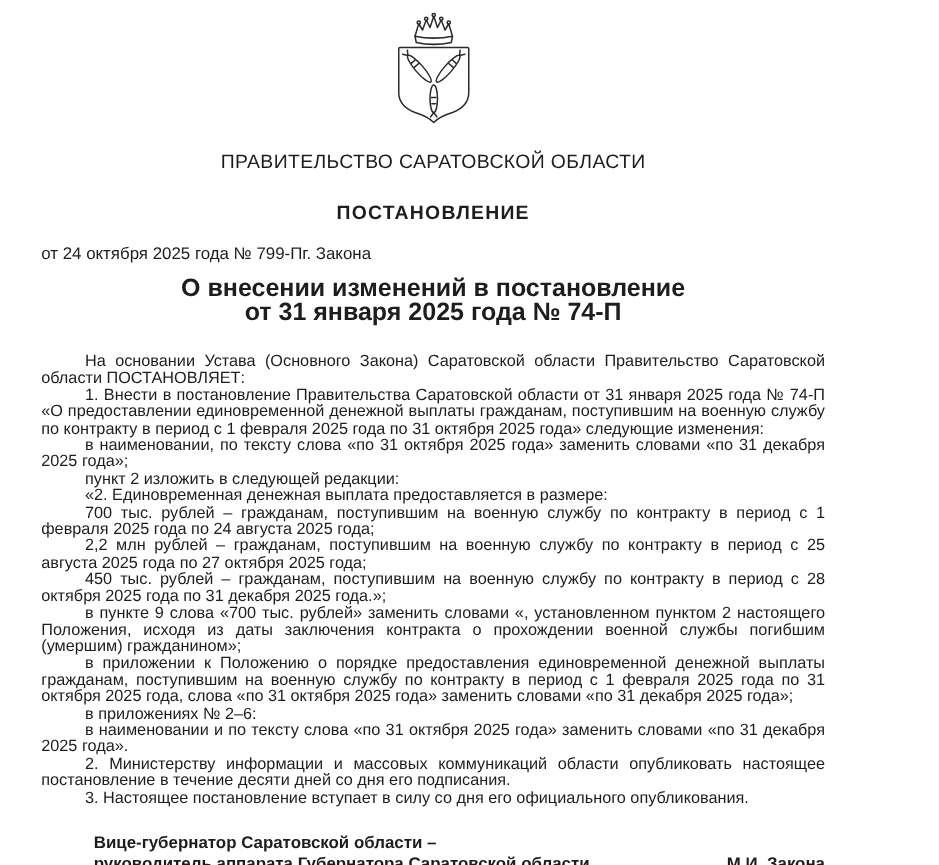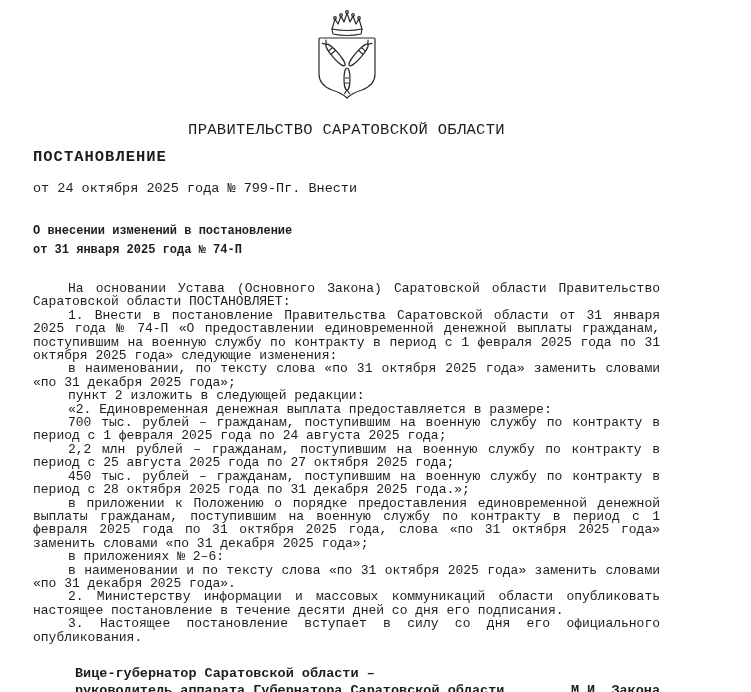--- a/index.html
+++ b/index.html
@@ -3,51 +3,53 @@
 <meta charset="utf-8">
 <style>
   html, body { margin: 0; padding: 0; background: #ffffff; }
   .page {
     position: relative;
     width: 698px;
     height: 692px;
     box-sizing: border-box;
     padding: 8px 38px 0 33px;
     background: #ffffff;
-    font-family: Liberation Mono, monospace;
+    font-family: Liberation Sans, sans-serif;
     color: #1d1d1d;
     overflow: hidden;
   }
   .emblem { text-align: center; }
   .emblem svg { display: inline-block; }
   .org {
     text-align: center;
     font-size: 15.5px;
     margin-top: 16px;
     letter-spacing: 0.3px;
     white-space: nowrap;
   }
   .doctype {
+    text-align: center;
     font-size: 15.5px;
     font-weight: bold;
-    margin-top: 9px;
+    margin-top: 23px;
     letter-spacing: 1px;
     white-space: nowrap;
   }
   .meta-row {
     display: flex;
     justify-content: flex-start;
     font-size: 13.5px;
     margin-top: 15px;
   }
   .title {
     font-weight: bold;
-    font-size: 12px;
+    font-size: 20px;
     line-height: 18.5px;
-    margin-top: 26px;
+    margin-top: 12px;
+    text-align: center;
   }
   .doc-body {
     margin-top: 23px;
     font-size: 13px;
     line-height: 13.4px;
     text-align: justify;
   }
   .doc-body p { margin: 0; text-indent: 35px; }
   .signature {
     margin-top: 21px;
@@ -95,37 +97,38 @@
         <path d="M43,82 L40.5,85.5 M43,82 L45.5,85.5 M41.5,75 L44.5,75 M41.2,70 L44.8,70"></path>
       </g>
     </svg>
   </div>
 
   <div class="org">ПРАВИТЕЛЬСТВО САРАТОВСКОЙ ОБЛАСТИ</div>
   <div class="doctype">ПОСТАНОВЛЕНИЕ</div>
 
   <div class="meta-row">
     <span>от 24 октября 2025 года № 799-П</span>
-    <span>г. Внести</span>
+    <span>г. Закона</span>
   </div>
 
   <div class="title">
     <div>О внесении изменений в постановление</div>
     <div>от 31 января 2025 года № 74-П</div>
   </div>
 
   <div class="doc-body">
     <p>На основании Устава (Основного Закона) Саратовской области Правительство Саратовской области ПОСТАНОВЛЯЕТ:</p>
     <p>1. Внести в постановление Правительства Саратовской области от 31 января 2025 года № 74-П «О предоставлении единовременной денежной выплаты гражданам, поступившим на военную службу по контракту в период с 1 февраля 2025 года по 31 октября 2025 года» следующие изменения:</p>
     <p>в наименовании, по тексту слова «по 31 октября 2025 года» заменить словами «по 31 декабря 2025 года»;</p>
     <p>пункт 2 изложить в следующей редакции:</p>
     <p>«2. Единовременная денежная выплата предоставляется в размере:</p>
     <p>700 тыс. рублей – гражданам, поступившим на военную службу по контракту в период с 1 февраля 2025 года по 24 августа 2025 года;</p>
     <p>2,2 млн рублей – гражданам, поступившим на военную службу по контракту в период с 25 августа 2025 года по 27 октября 2025 года;</p>
     <p>450 тыс. рублей – гражданам, поступившим на военную службу по контракту в период с 28 октября 2025 года по 31 декабря 2025 года.»;</p>
+    <p>в пункте 9 слова «700 тыс. рублей» заменить словами «, установленном пунктом 2 настоящего Положения, исходя из даты заключения контракта о прохождении военной службы погибшим (умершим) гражданином»;</p>
     <p>в приложении к Положению о порядке предоставления единовременной денежной выплаты гражданам, поступившим на военную службу по контракту в период с 1 февраля 2025 года по 31 октября 2025 года, слова «по 31 октября 2025 года» заменить словами «по 31 декабря 2025 года»;</p>
     <p>в приложениях № 2–6:</p>
     <p>в наименовании и по тексту слова «по 31 октября 2025 года» заменить словами «по 31 декабря 2025 года».</p>
     <p>2. Министерству информации и массовых коммуникаций области опубликовать настоящее постановление в течение десяти дней со дня его подписания.</p>
     <p>3. Настоящее постановление вступает в силу со дня его официального опубликования.</p>
   </div>
 
   <div class="signature">
     <div class="sig-left">
       <div>Вице-губернатор Саратовской области –</div>

